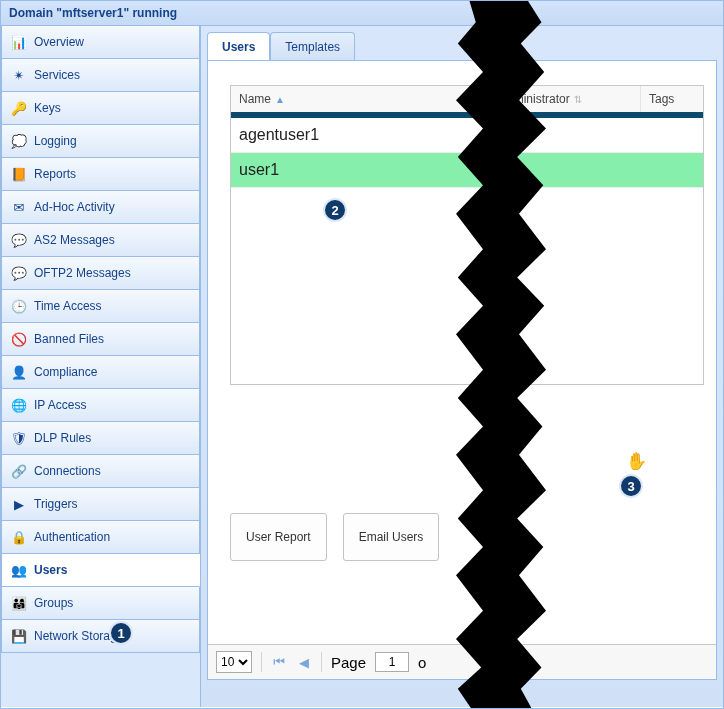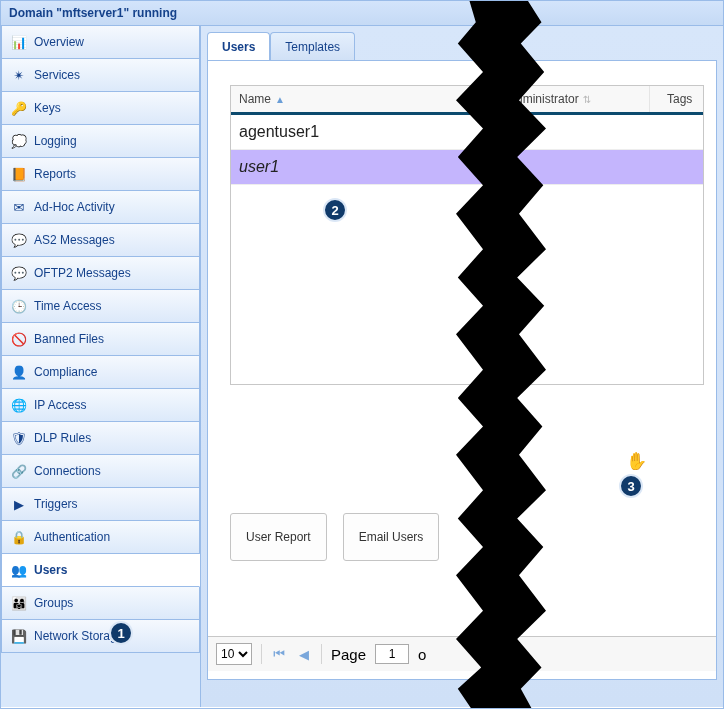--- a/index.html
+++ b/index.html
@@ -30,39 +30,39 @@
     .main { flex:1; background: linear-gradient(to bottom, #d7e6fa 0%, #cfe0f7 100%); padding:5px 0 0 0; position:relative;}
     .tabs { display:flex; gap:0; margin-left:6px;}
     .tab {
       background: #fff; border:1px solid #99bbe8; border-bottom:none;
       border-radius: 4px 4px 0 0; padding:7px 14px; font-size:12px; color:#15428b;
       font-weight:bold; cursor:pointer; position:relative; top:1px;
     }
     .tab.inactive { background: linear-gradient(to bottom, #e4effc 0%, #d0e0f6 100%); font-weight:normal;}
     .panel { background:#fff; border:1px solid #99bbe8; margin:0 6px 6px 6px; height:620px; border-top:1px solid #99bbe8; position:relative;}
     .table-wrap { margin: 24px 12px 0 22px; border:1px solid #c7c7c7; height:300px;}
-    .th-row { display:flex; background:#f8f8f8; border-bottom:3px solid #0c4a6e;gap:9px; }
+    .th-row { display:flex; background:#f8f8f8; border-bottom:6px solid #0c4a6e; }
     .th { font-size:12px; color:#444; padding:6px 8px; display:flex; align-items:center; gap:4px; border-right:1px solid #e5e5e5;}
     .th:last-child{border-right:none;}
     .th.name { width:260px;}
     .th.admin { width:150px;}
     .th.tags { flex:1;}
     .sort-asc { color:#6b9ed7; font-size:10px;}
     .sort-both { color:#b8b8b8; font-size:10px;}
     .tr { display:flex; border-bottom:1px solid #ededed; }
     .td { font-size:16px; color:#222; padding:8px 8px;}
     .td.name { width:260px;}
-    .tr.selected { background:#c4b5fd;font-style:italic;}
+    .tr.selected { background:#86efac;}
     .marker {
       position:absolute; width:24px; height:24px; border-radius:50%;
       background:#103a6a; color:#fff; font-weight:bold; font-size:13px;
       display:flex; align-items:center; justify-content:center; border:2px solid #dbe7f6;
       z-index:50;
     }
-    .pager { display:flex; align-items:center; gap:9px; border-top:1px solid #c7c7c7; background:#f7f7f7; padding:6px 8px; position:absolute; bottom:8px; left:0; right:0;}
+    .pager { display:flex; align-items:center; gap:9px; border-top:1px solid #c7c7c7; background:#f7f7f7; padding:6px 8px; position:absolute; bottom:0; left:0; right:0;}
     .pg-select { height:22px; font-size:12px; border:1px solid #aaa; background:#fff;}
     .pg-btn { color:#7aa7db; font-size:13px; cursor:pointer; width:16px; text-align:center;}
     .pg-sep {width:1px; height:20px; background:#d4d4d4;}
     .pg-label{font-size:15px; color:#000000;}
     .pg-input { width:34px; height:20px; font-size:12px; text-align:center; border:1px solid #aaa;}
     .btn-row { display:flex; gap:16px; position:absolute; left:22px; top: 452px;}
     .btn {
       background:#fdfdfd; border:1px solid #c4c4c4; border-radius:3px;
       color:#333; font-size:12px; padding:16px 15px; cursor:pointer;
     }

